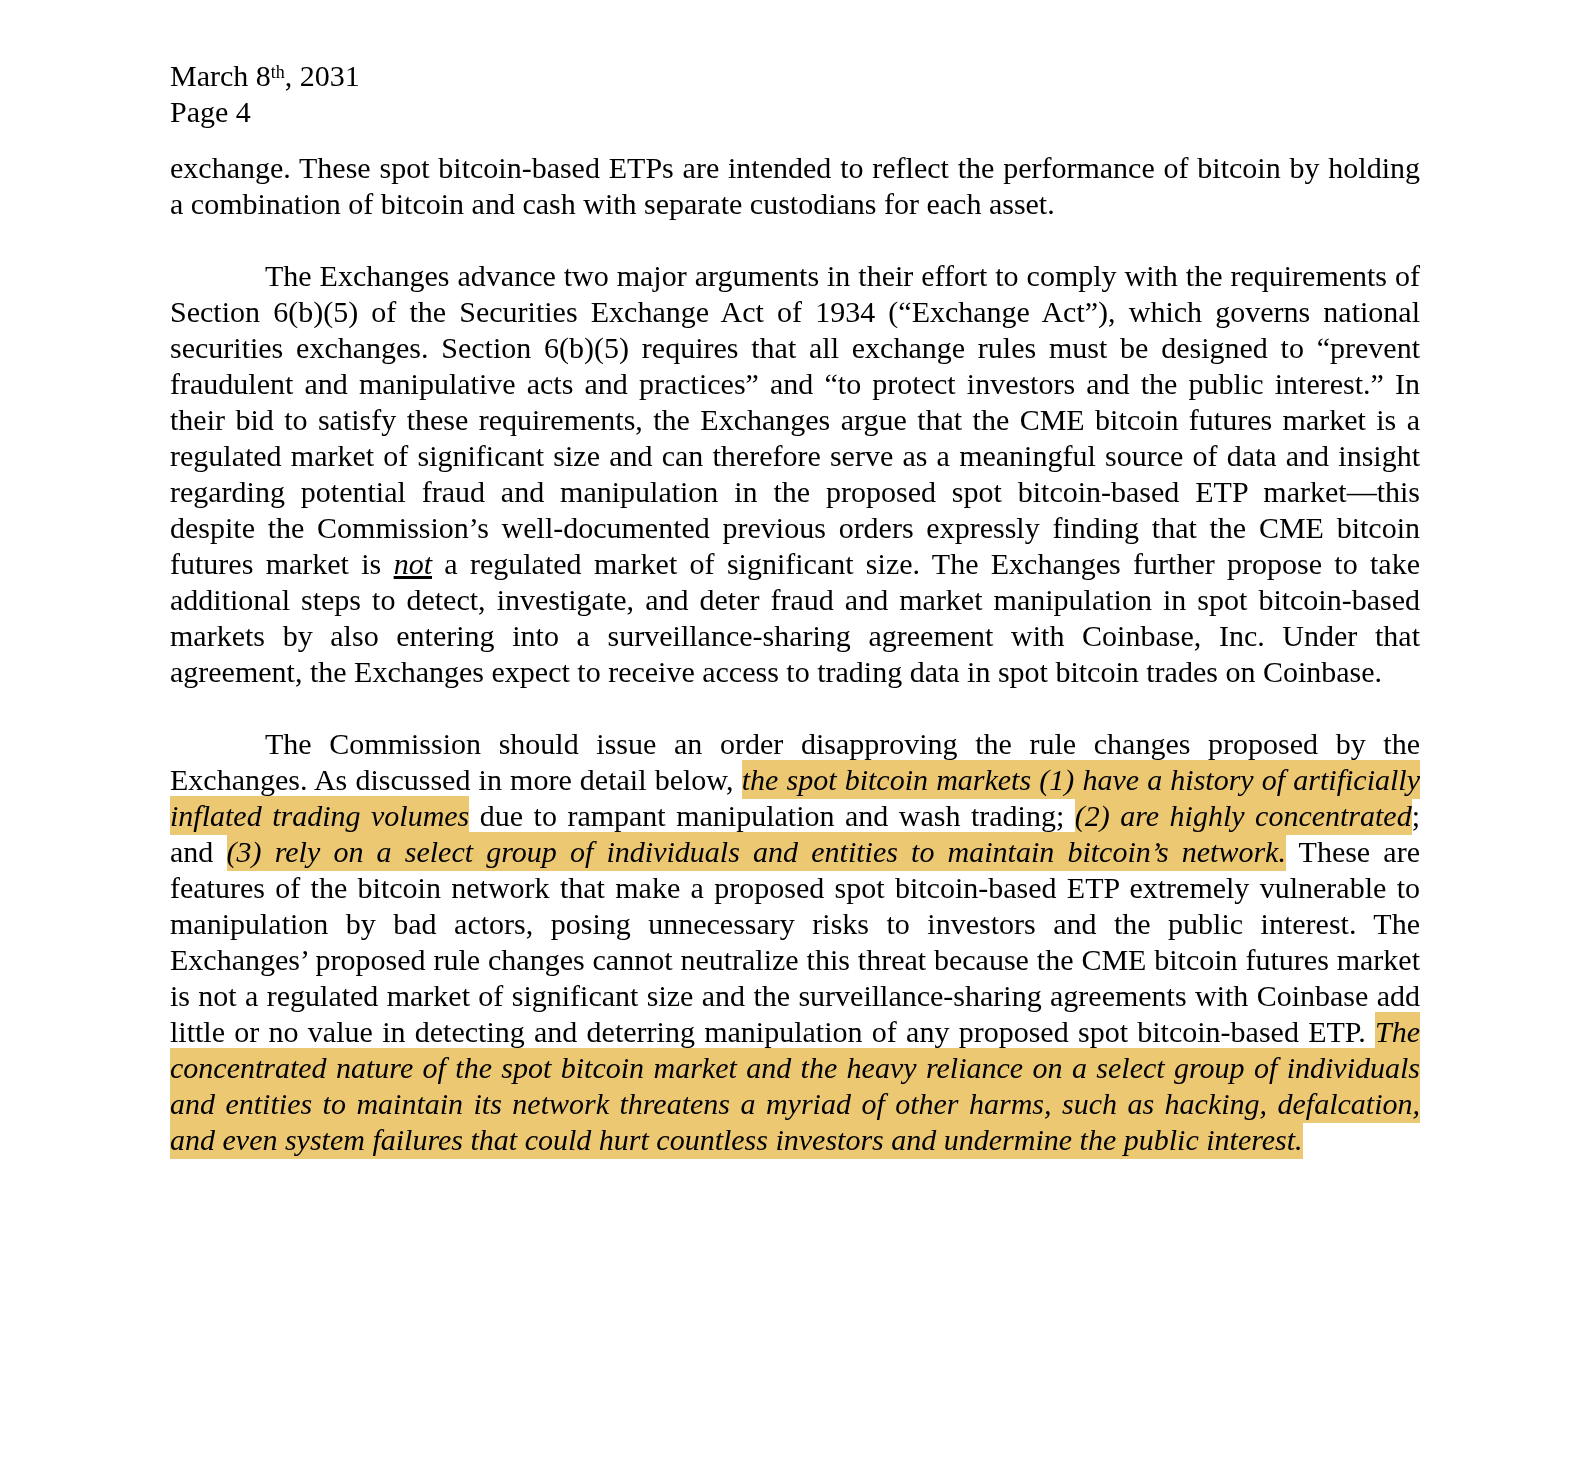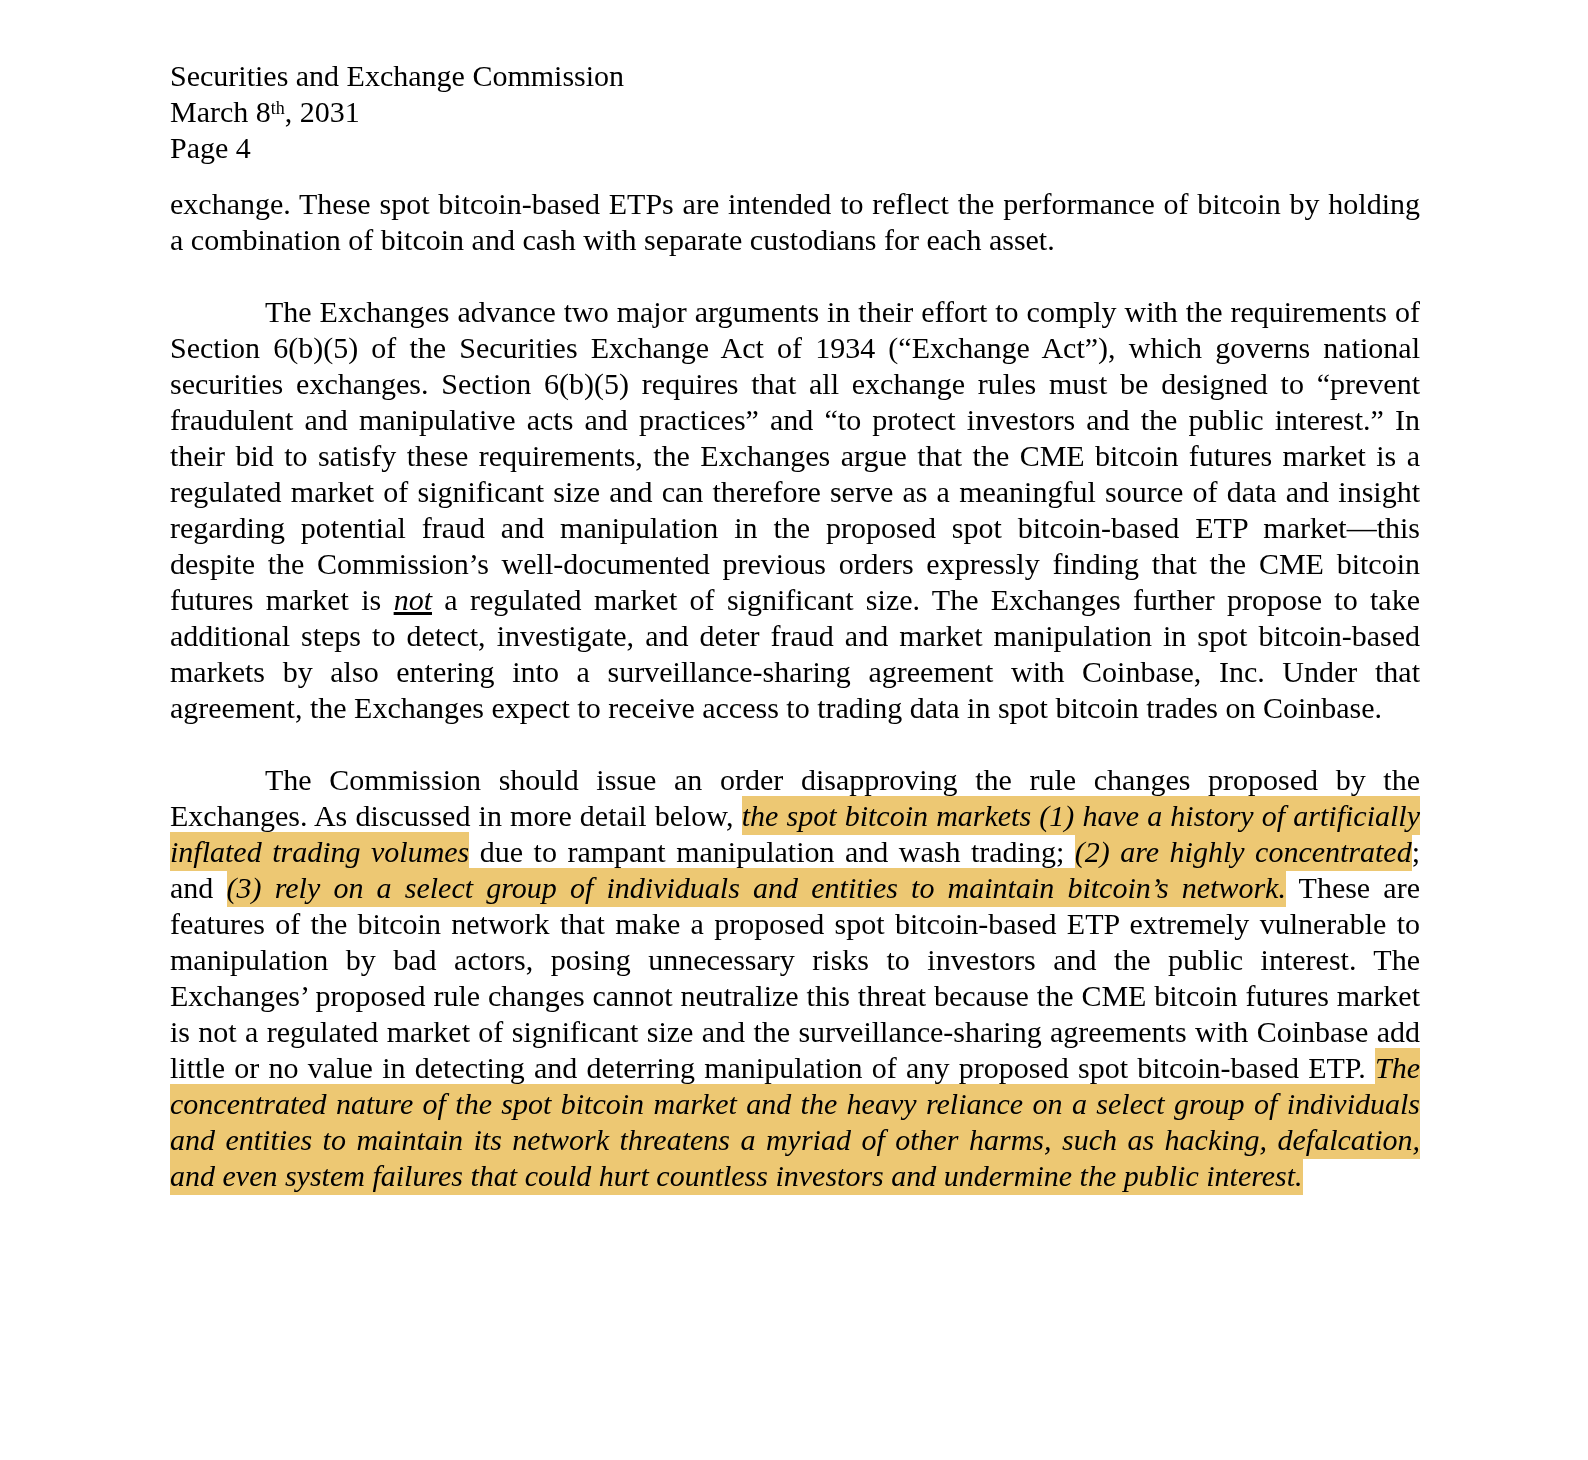--- a/index.html
+++ b/index.html
@@ -45,21 +45,20 @@
   }
   .italic { font-style: italic; text-decoration: underline; }
 </style>
 </head>
 <body>
 
 <div class="page">
   <div class="content">
 
     <div class="header">
-      <div>Securities and Exchange Commission</div>
       <div><span>March 8</span><sup>th</sup><span>, 2031</span></div>
       <div>Page 4</div>
     </div>
 
     <div class="doc-body">
       <p class="para no-indent"><span>exchange. These spot bitcoin-based ETPs are intended to reflect the performance of bitcoin by holding a combination of bitcoin and cash with separate custodians for each asset.</span></p>
       <p class="para"><span>The Exchanges advance two major arguments in their effort to comply with the requirements of Section 6(b)(5) of the Securities Exchange Act of 1934 (“Exchange Act”), which governs national securities exchanges. Section 6(b)(5) requires that all exchange rules must be designed to “prevent fraudulent and manipulative acts and practices” and “to protect investors and the public interest.” In their bid to satisfy these requirements, the Exchanges argue that the CME bitcoin futures market is a regulated market of significant size and can therefore serve as a meaningful source of data and insight regarding potential fraud and manipulation in the proposed spot bitcoin-based ETP market—this despite the Commission’s well-documented previous orders expressly finding that the CME bitcoin futures market is </span><span class="italic">not</span><span> a regulated market of significant size. The Exchanges further propose to take additional steps to detect, investigate, and deter fraud and market manipulation in spot bitcoin-based markets by also entering into a surveillance-sharing agreement with Coinbase, Inc. Under that agreement, the Exchanges expect to receive access to trading data in spot bitcoin trades on Coinbase.</span></p>
       <p class="para"><span>The Commission should issue an order disapproving the rule changes proposed by the Exchanges. As discussed in more detail below, </span><mark>the spot bitcoin markets (1) have a history of artificially inflated trading volumes</mark><span> due to rampant manipulation and wash trading; </span><mark>(2) are highly concentrated</mark><span>; and </span><mark>(3) rely on a select group of individuals and entities to maintain bitcoin’s network.</mark><span> These are features of the bitcoin network that make a proposed spot bitcoin-based ETP extremely vulnerable to manipulation by bad actors, posing unnecessary risks to investors and the public interest. The Exchanges’ proposed rule changes cannot neutralize this threat because the CME bitcoin futures market is not a regulated market of significant size and the surveillance-sharing agreements with Coinbase add little or no value in detecting and deterring manipulation of any proposed spot bitcoin-based ETP. </span><mark>The concentrated nature of the spot bitcoin market and the heavy reliance on a select group of individuals and entities to maintain its network threatens a myriad of other harms, such as hacking, defalcation, and even system failures that could hurt countless investors and undermine the public interest.</mark></p>
     </div>
 

